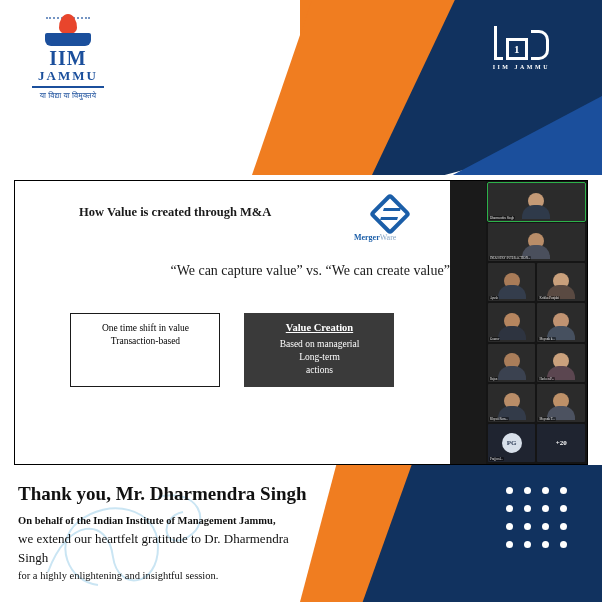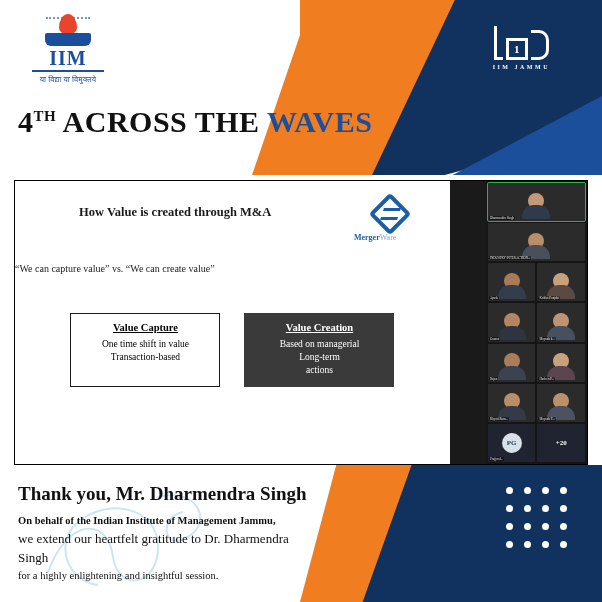--- a/index.html
+++ b/index.html
@@ -135,22 +135,22 @@
     border: 4px solid #1b5ea8; transform: rotate(45deg); border-radius: 4px;
   }
   .mw-glyph .zz {
     position: absolute; left: 11px; top: 11px; width: 17px; height: 12px;
     border-top: 3px solid #1b5ea8; border-bottom: 3px solid #1b5ea8;
     transform: skewX(-18deg);
   }
   .mw-name { font-size: 8px; color: #1b5ea8; font-weight: bold; margin-top: 2px; }
   .mw-name .light { color: #8aa8c6; font-weight: normal; }
   .slide-quote {
-    position: absolute; left: 0; right: 0; top: 82px; text-align: left;
-    font-size: 10px; color: #1a1a1a;
+    position: absolute; left: 0; right: 0; top: 82px; text-align: right;
+    font-size: 14px; color: #1a1a1a;
   }
   .boxes {
     position: absolute; left: 0; right: 0; top: 132px;
     display: flex; justify-content: center; gap: 24px;
   }
   .box {
     width: 150px; padding: 8px 6px 10px 6px; text-align: center;
     border: 1.5px solid #1a1a1a; background: #ffffff;
   }
   .box.dark { background: #3a3a3a; color: #ffffff; border-color: #3a3a3a; }
@@ -239,39 +239,34 @@
     <div class="band-white-wedge"></div>
     <div class="band-blue-wedge"></div>
 
     <div class="iim-logo">
       <div class="iim-emblem">
         <div class="rays"></div>
         <div class="flame"></div>
         <div class="book"></div>
       </div>
       <div class="iim-name">IIM</div>
+      <div class="iim-sub">JAMMU</div>
       <div class="iim-rule"></div>
       <div class="iim-hindi">या विद्या या विमुक्तये</div>
     </div>
 
     <div class="mono">
       <div class="mono-mark">
         <div class="mono-bar"></div>
         <div class="mono-sq">1</div>
         <div class="mono-c"></div>
       </div>
       <div class="mono-label">IIM JAMMU</div>
     </div>
 
-    <div class="headline">
-      <span class="ord">4</span><sup>TH</sup>
-      <span>ACROSS</span>
-      <span>THE</span>
-      <span class="blue">WAVES</span>
-    </div>
   </div>
 
   <div class="screenshot">
 
     <div class="slide">
       <div class="slide-title">How Value is created through M&amp;A</div>
 
       <div class="mw-logo">
         <div class="mw-glyph">
           <div class="dm"></div>
@@ -279,21 +274,20 @@
         </div>
         <div class="mw-name">
           <span>Merger</span><span class="light">Ware</span>
         </div>
       </div>
 
       <div class="slide-quote">“We can capture value” vs. “We can create value”</div>
 
       <div class="boxes">
         <div class="box">
-          <div class="box-title">Value Capture</div>
           <div class="box-line">One time shift in value</div>
           <div class="box-line">Transaction-based</div>
         </div>
         <div class="box dark">
           <div class="box-title">Value Creation</div>
           <div class="box-line">Based on managerial</div>
           <div class="box-line">Long-term</div>
           <div class="box-line">actions</div>
         </div>
       </div>

